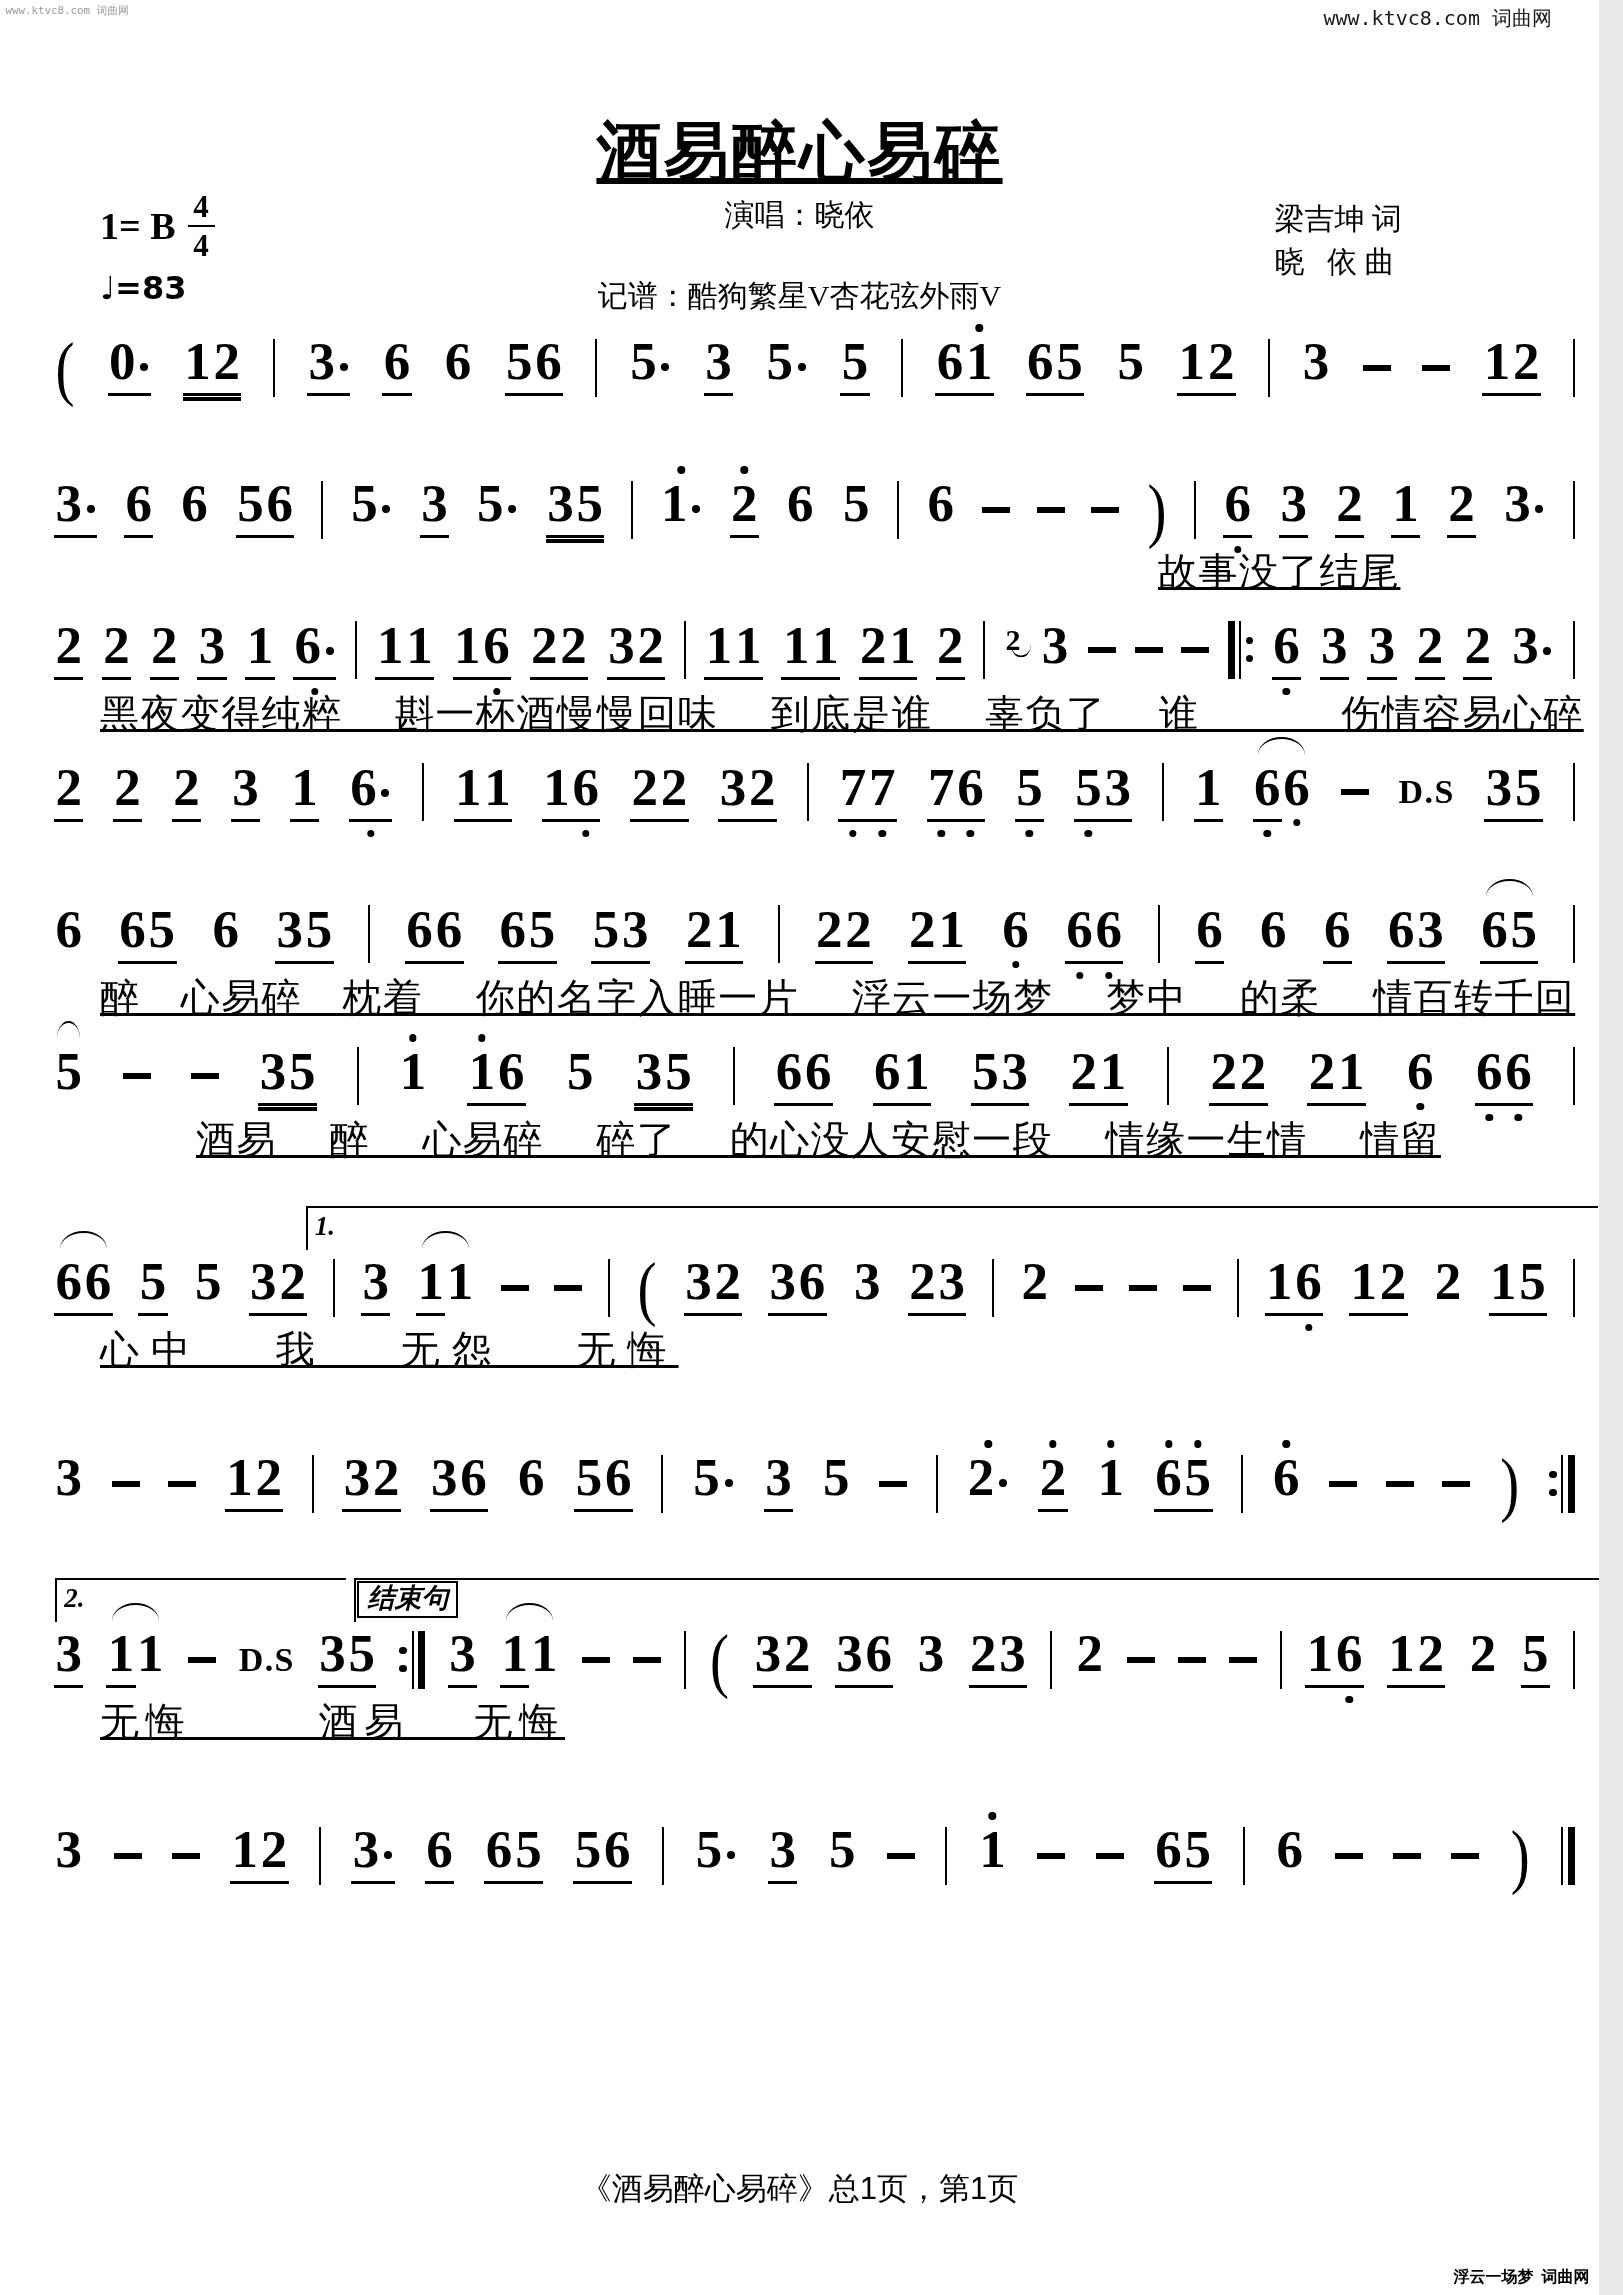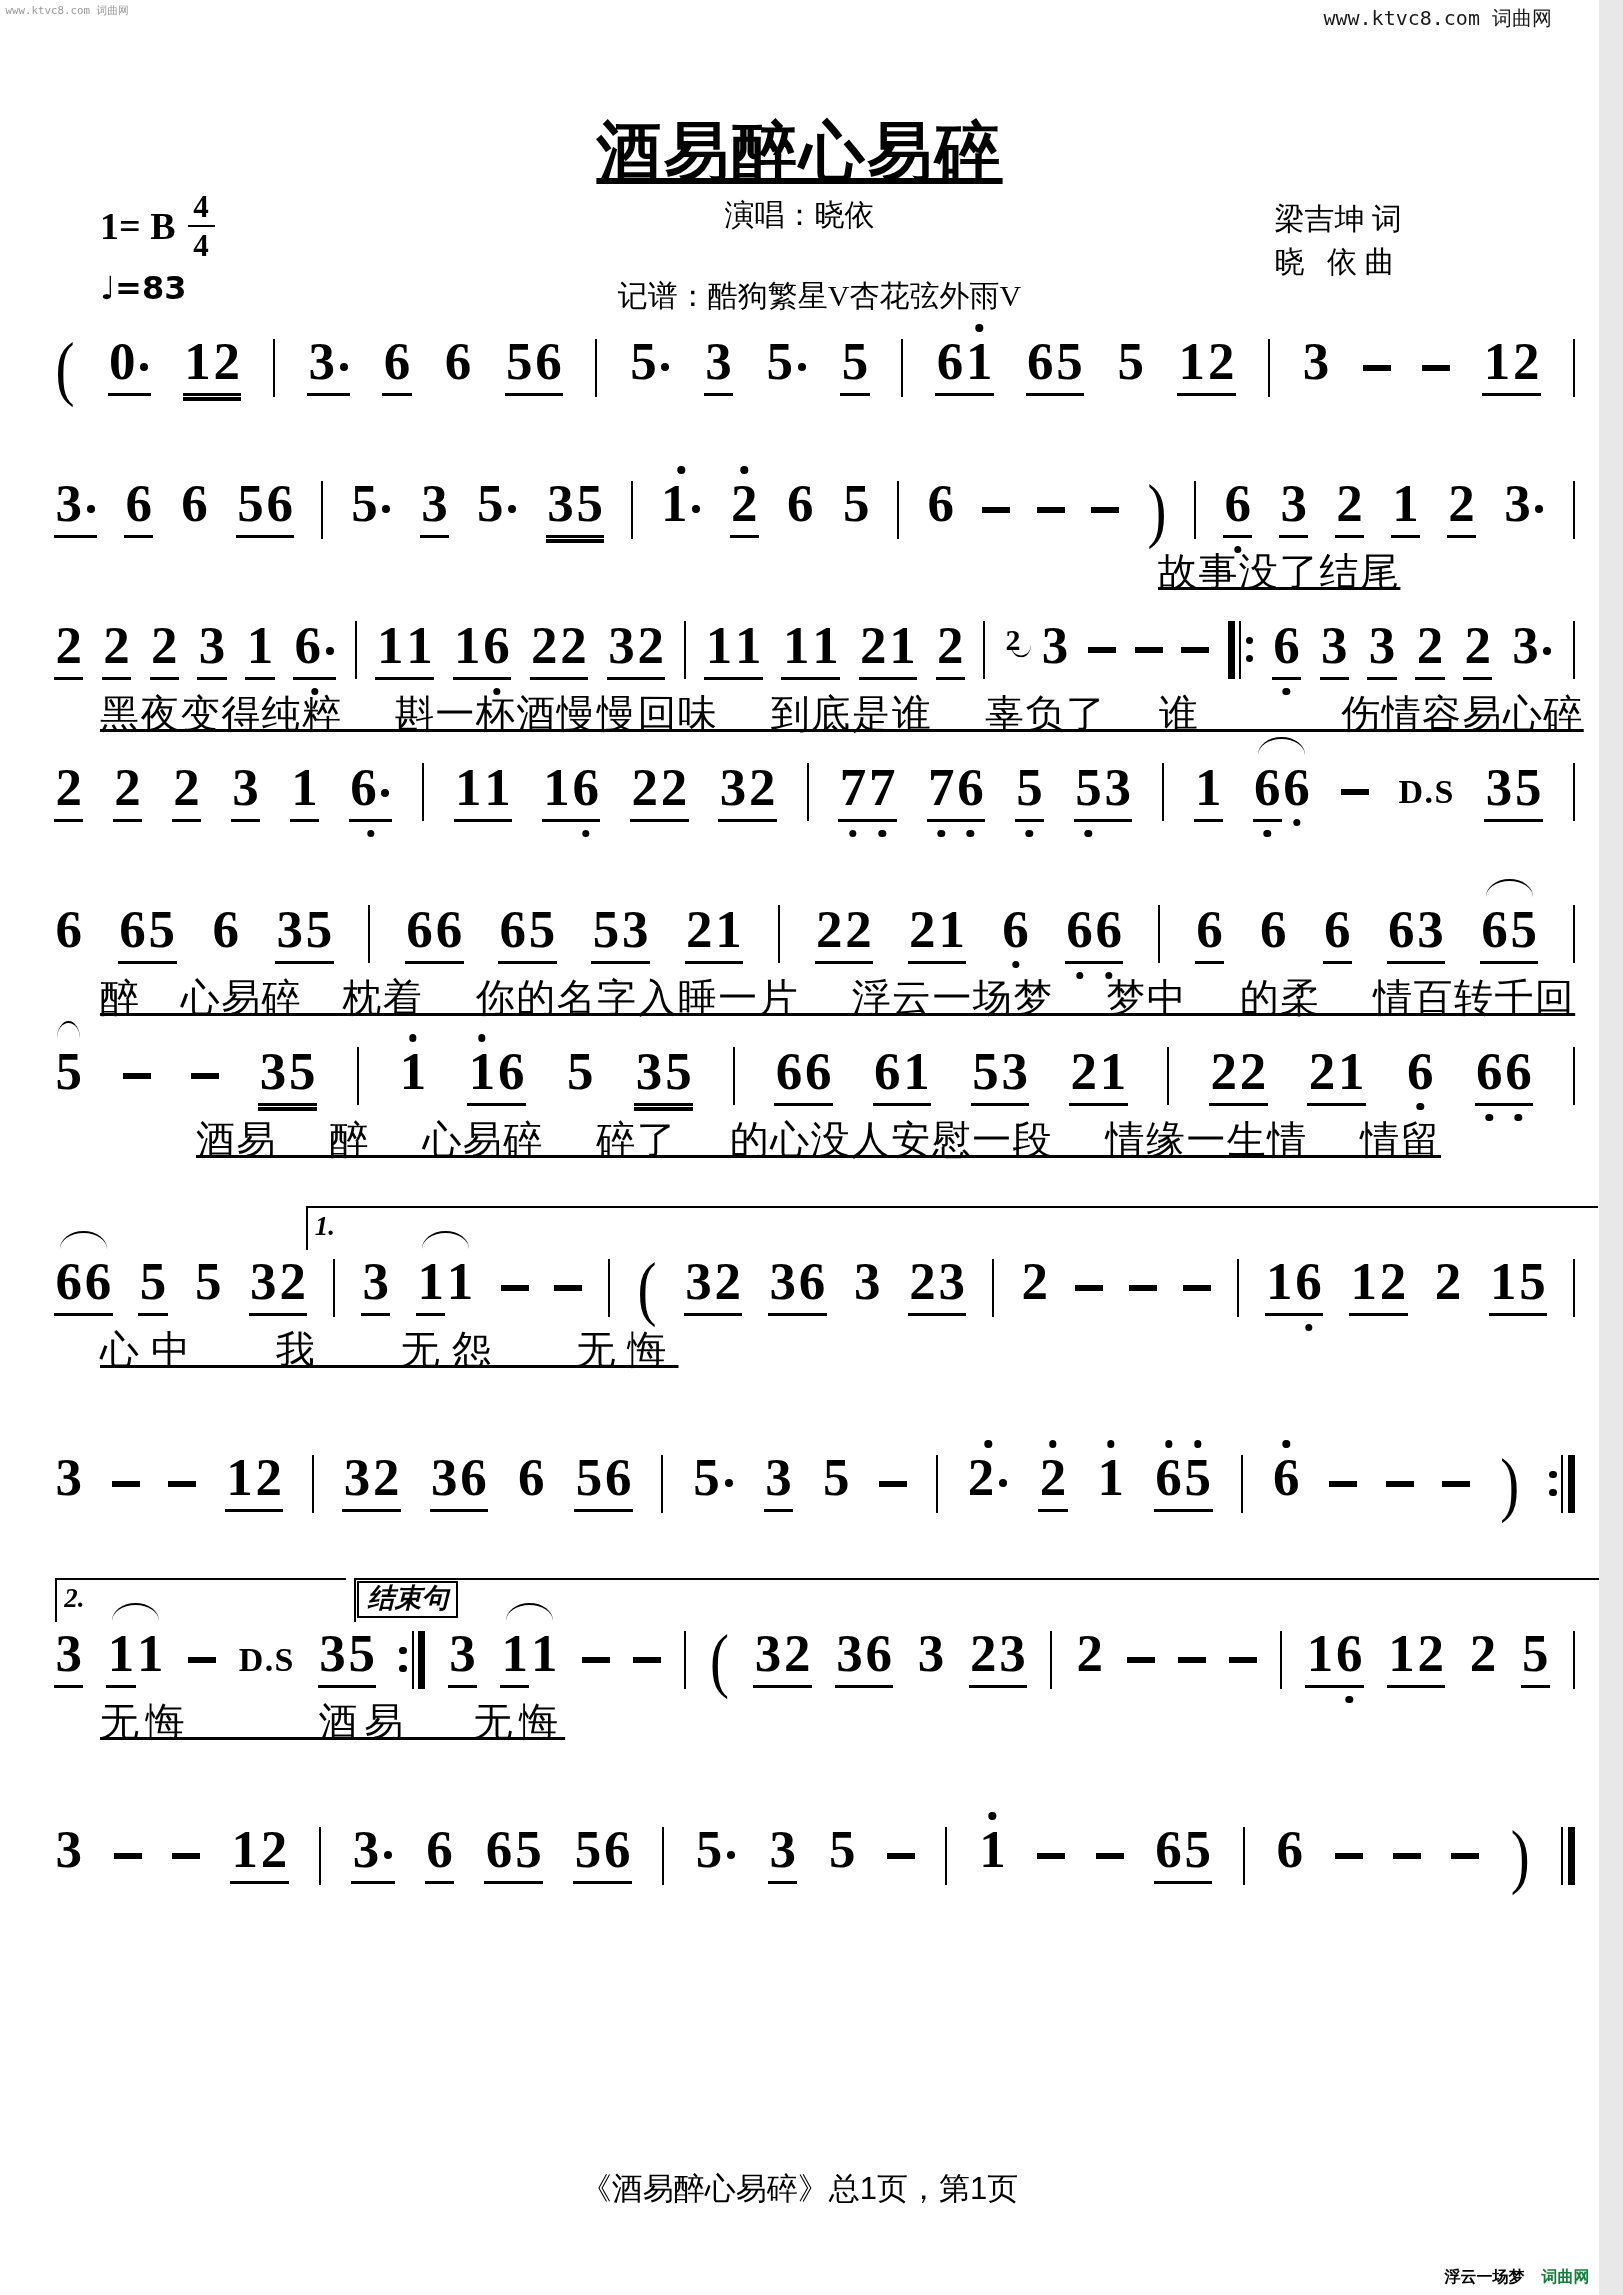--- a/index.html
+++ b/index.html
@@ -9,21 +9,21 @@
   .wm-right{position:absolute;top:5.4px;right:47px;font:20px "DejaVu Sans Mono",monospace;color:#1a1a1a;}
   .title{position:absolute;top:108px;left:0;width:100%;text-align:center;
          font:bold 65px "Liberation Sans",sans-serif;letter-spacing:2.7px;text-decoration:underline;}
   .keysig{position:absolute;top:191px;left:100px;display:flex;align-items:center;gap:12px;
           font:bold 38px "Liberation Serif",serif;}
   .ts{display:inline-flex;flex-direction:column;align-items:center;line-height:1;font-size:31px;}
   .ts .num{padding:0 4px;}
   .ts .rule{width:27px;height:2.7px;background:#000;margin:2.7px 0;}
   .tempo{position:absolute;top:269px;left:100px;font:bold 32px "DejaVu Sans",sans-serif;}
   .singer{position:absolute;top:195px;left:0;width:100%;text-align:center;font:30px "Liberation Serif",serif;}
-  .transcriber{position:absolute;top:276px;left:0;width:100%;text-align:center;font:30px "Liberation Serif",serif;padding-left:20px;}
+  .transcriber{position:absolute;top:276px;left:0;width:100%;text-align:center;font:30px "Liberation Serif",serif;}
   .credits{position:absolute;top:197px;right:197px;text-align:justify;font:30px "Liberation Serif",serif;line-height:43px;white-space:pre;}
   
   .srow{position:absolute;left:54px;right:24px;display:flex;justify-content:space-between;align-items:baseline;}
   .note{position:relative;display:inline-block;font:bold 53px "Liberation Serif",serif;line-height:1;padding:0 1.4px;}
   .grp{display:inline-flex;align-items:baseline;}
   .u1,.u2{border-bottom:3.4px solid #000;padding-bottom:5.4px;position:relative;}
   .u2::after{content:"";position:absolute;left:0;right:0;bottom:-7.4px;height:3.4px;background:#000;}
   .hi{position:absolute;top:-10.8px;left:50%;transform:translateX(-50%);width:7.4px;height:7.4px;border-radius:50%;background:#000;}
   .lo{position:absolute;bottom:-12px;left:50%;transform:translateX(-50%);width:7.4px;height:7.4px;border-radius:50%;background:#000;}
   .u1 .lo,.u2 .lo{bottom:-23px;}
@@ -43,21 +43,21 @@
   .grace .note{font-size:30px;}
   .grace::after{content:"";position:absolute;bottom:-2.7px;left:40%;width:20px;height:10.8px;
                 border-bottom:2px solid #000;border-radius:0 0 50% 50% / 0 0 100% 100%;}
   .lyrics{position:absolute;top:68px;font:39px "Liberation Sans",sans-serif;white-space:pre;letter-spacing:1.4px;text-decoration:underline;}
   .bracket{position:absolute;top:-49px;height:42px;border-top:2.7px solid #000;border-left:2.7px solid #000;}
   .bracket .blabel{display:inline-block;margin:2.7px 0 0 6.8px;font:italic bold 27px "Liberation Serif",serif;}
   .bracket .boxed{border:2px solid #000;padding:0 8px 2.7px 8px;margin:0 0 0 1.4px;background:#fff;
                   font:bold 27px "Liberation Sans",sans-serif;font-style:italic;}
   .footer{position:absolute;top:2168px;left:0;width:100%;text-align:center;font:31px "Liberation Sans",sans-serif;}
   .src{position:absolute;top:2267px;right:9.5px;font:bold 16px "Liberation Sans",sans-serif;}
-  .src .site{color:#15803d;margin-left:17px;}
+  .src .site{color:#000000;margin-left:8px;}
 </style>
 </head>
 <body>
 
 <div id="page">
   <div class="wm-left">www.ktvc8.com 词曲网</div>
   <div class="wm-right">www.ktvc8.com 词曲网</div>
 
   <div class="title">酒易醉心易碎</div>
 

